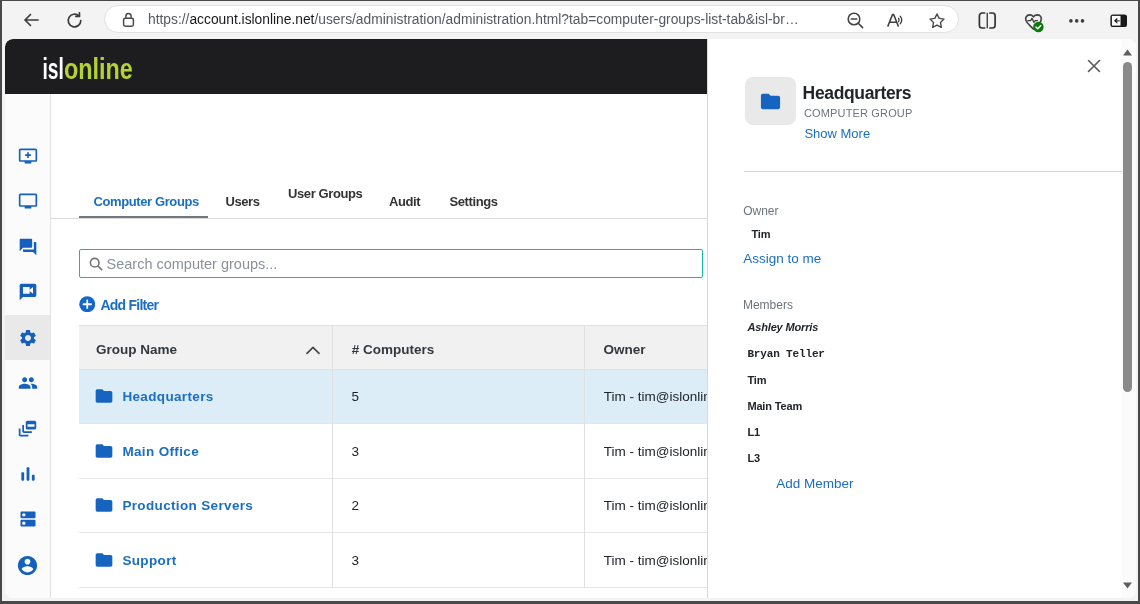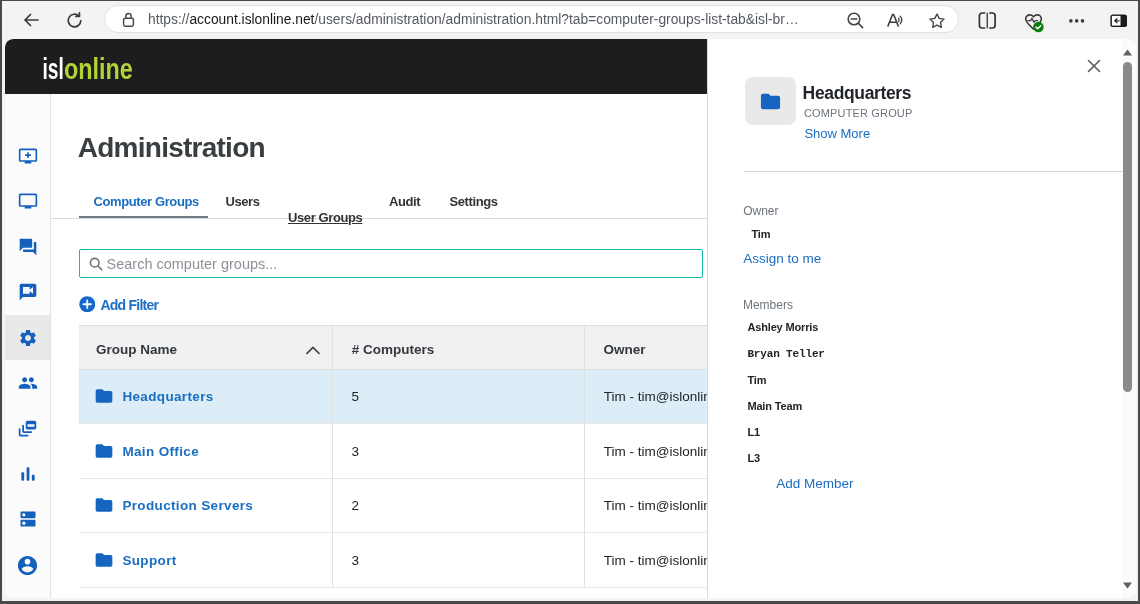--- a/index.html
+++ b/index.html
@@ -140,25 +140,24 @@
         <rect x="10.3" y="4" width="3.4" height="16" rx="1" fill="#1560bd"></rect>
         <rect x="16.6" y="13" width="3.4" height="7" rx="1" fill="#1560bd"></rect>
       </svg>
     <svg class="sbicon" style="top:470.2px" viewBox="0 0 24 24">
         <path d="M20 13H4c-.55 0-1 .45-1 1v6c0 .55.45 1 1 1h16c.55 0 1-.45 1-1v-6c0-.55-.45-1-1-1zM7 19c-1.1 0-2-.9-2-2s.9-2 2-2 2 .9 2 2-.9 2-2 2zM20 3H4c-.55 0-1 .45-1 1v6c0 .55.45 1 1 1h16c.55 0 1-.45 1-1V4c0-.55-.45-1-1-1zM7 9c-1.1 0-2-.9-2-2s.9-2 2-2 2 .9 2 2-.9 2-2 2z" fill="#1560bd"></path>
       </svg>
     <svg class="sbicon" style="top:515.2px;left:11.4px;width:23px;height:23px" viewBox="0 0 24 24">
         <path d="M12 2C6.48 2 2 6.48 2 12s4.48 10 10 10 10-4.48 10-10S17.52 2 12 2zm0 3c1.66 0 3 1.34 3 3s-1.34 3-3 3-3-1.34-3-3 1.34-3 3-3zm0 14.2c-2.5 0-4.71-1.28-6-3.22.03-1.99 4-3.08 6-3.08 1.99 0 5.97 1.09 6 3.08-1.29 1.94-3.5 3.22-6 3.22z" fill="#1560bd"></path>
       </svg>
 
-    <div class="h1">Administration</div>
     <div class="tabbar"></div>
     <div class="tab blue" style="left:88.6px;top:156px;">Computer Groups</div>
     <div class="tab" style="left:220.4px;top:156px;">Users</div>
-    <div class="tab" style="left:283px;top:172px;text-decoration:underline;">User Groups</div>
+    <div class="tab" style="left:283px;top:148px;">User Groups</div>
     <div class="tab" style="left:383.9px;top:156px;">Audit</div>
     <div class="tab" style="left:444.5px;top:156px;">Settings</div>
     <div class="tabu"></div>
     <div class="search">
       <svg style="position:absolute;left:9px;top:7px" width="14" height="14" viewBox="0 0 14 14">
           <circle cx="5.7" cy="5.7" r="4.3" fill="none" stroke="#757575" stroke-width="1.6"></circle>
           <path d="M9 9 L12.6 12.6" stroke="#757575" stroke-width="1.6" stroke-linecap="round"></path>
         </svg>
       <div class="t" style="left:27px;top:7.5px;font-size:14.5px;color:#8a9198;">Search computer groups...</div>
     </div>
@@ -219,21 +218,21 @@
           </svg>
       </div>
       <div class="t" style="left:95px;top:45.6px;font-size:17.5px;font-weight:bold;letter-spacing:-0.35px;color:#212529;">Headquarters</div>
       <div class="t" style="left:96.4px;top:68.6px;font-size:11px;color:#6c757d;letter-spacing:0.15px;">COMPUTER GROUP</div>
       <div class="t link" style="left:96.8px;top:88.2px;font-size:13px;">Show More</div>
       <div class="divider"></div>
       <div class="t lbl" style="left:35.6px;top:165.8px;">Owner</div>
       <div class="t name" style="left:43.9px;top:190.1px;">Tim</div>
       <div class="t link" style="left:35.6px;top:212.7px;">Assign to me</div>
       <div class="t lbl" style="left:35.3px;top:259.6px;">Members</div>
-      <div class="t name" style="left:39.8px;top:283.3px;">Ashley Morris</div>
+      <div class="t name" style="left:39.8px;top:283.3px;font-style:italic;">Ashley Morris</div>
       <div class="t name" style="left:39.8px;top:309.5px;font-family:Liberation Mono, monospace;">Bryan Teller</div>
       <div class="t name" style="left:39.8px;top:335.7px;">Tim</div>
       <div class="t name" style="left:39.8px;top:361.9px;">Main Team</div>
       <div class="t name" style="left:39.8px;top:388.1px;">L1</div>
       <div class="t name" style="left:39.8px;top:414.3px;">L3</div>
       <div class="t link" style="left:35.6px;top:438.3px;margin-left:33px;">Add Member</div>
     </div>
 
     <div class="sctrack">
       <svg style="position:absolute;left:1.1px;top:10px" width="9" height="7" viewBox="0 0 9 7">

